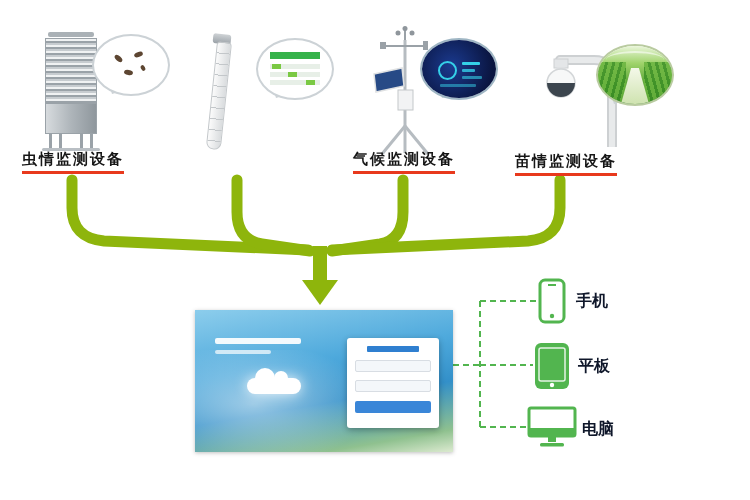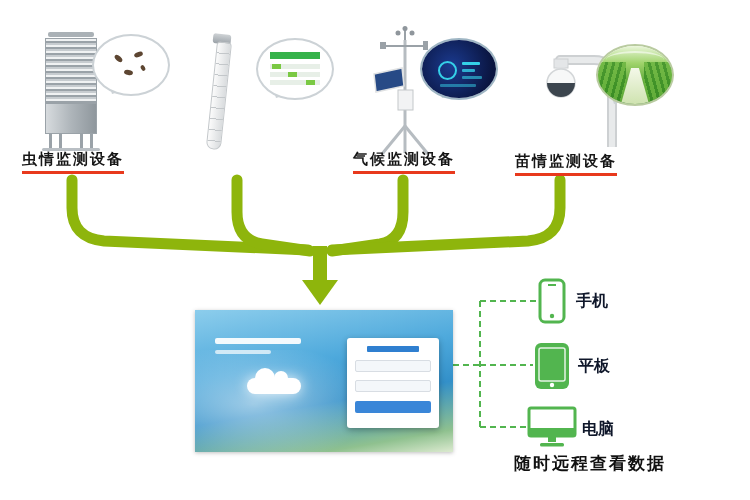--- a/index.html
+++ b/index.html
@@ -216,15 +216,14 @@
   <div class="term-label" style="left:578px;top:356px;text-align:center;">平板</div>
 
   <svg class="abs" style="left:527px;top:406px;z-index:3;" width="50" height="42" viewBox="0 0 50 42">
     <rect x="2" y="2" width="46" height="28" rx="2" fill="#fff" stroke="#52B54F" stroke-width="3"></rect>
     <rect x="2" y="22" width="46" height="8" fill="#52B54F"></rect>
     <rect x="21" y="31" width="8" height="5" fill="#52B54F"></rect>
     <rect x="13" y="37" width="24" height="3.5" rx="1.5" fill="#52B54F"></rect>
   </svg>
   <div class="term-label" style="left:582px;top:419px;">电脑</div>
 
-  <div class="footer-note">随时远程查看数据</div>
 
 </div>
 
 </body></html>

